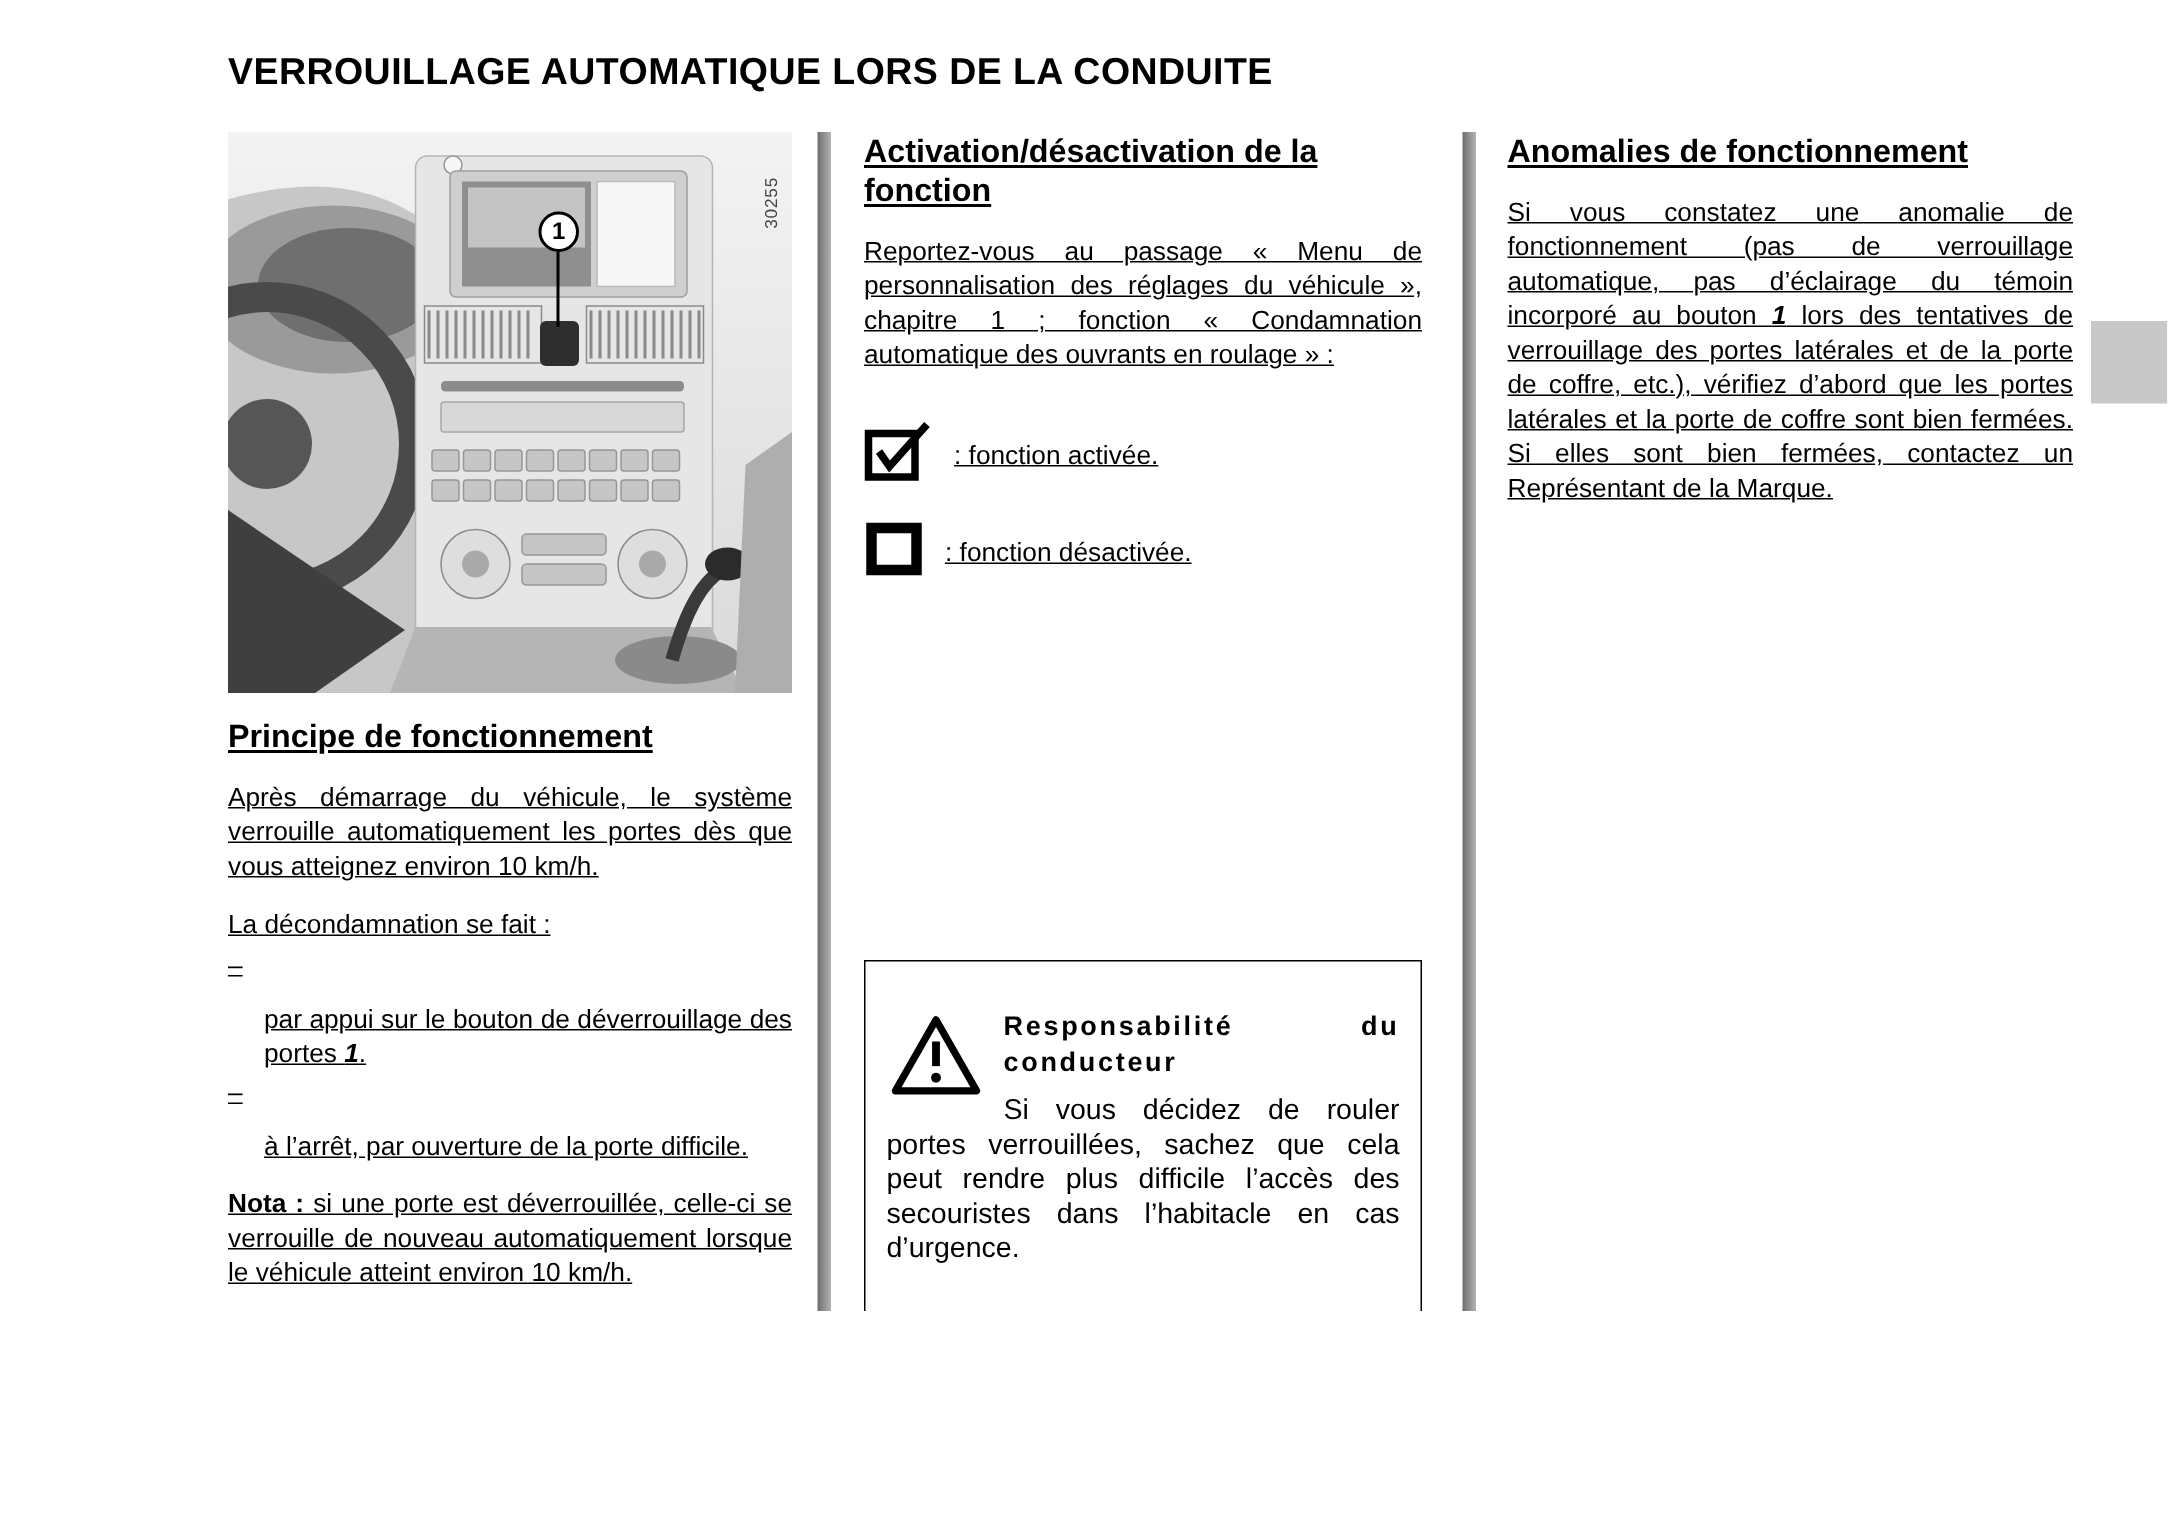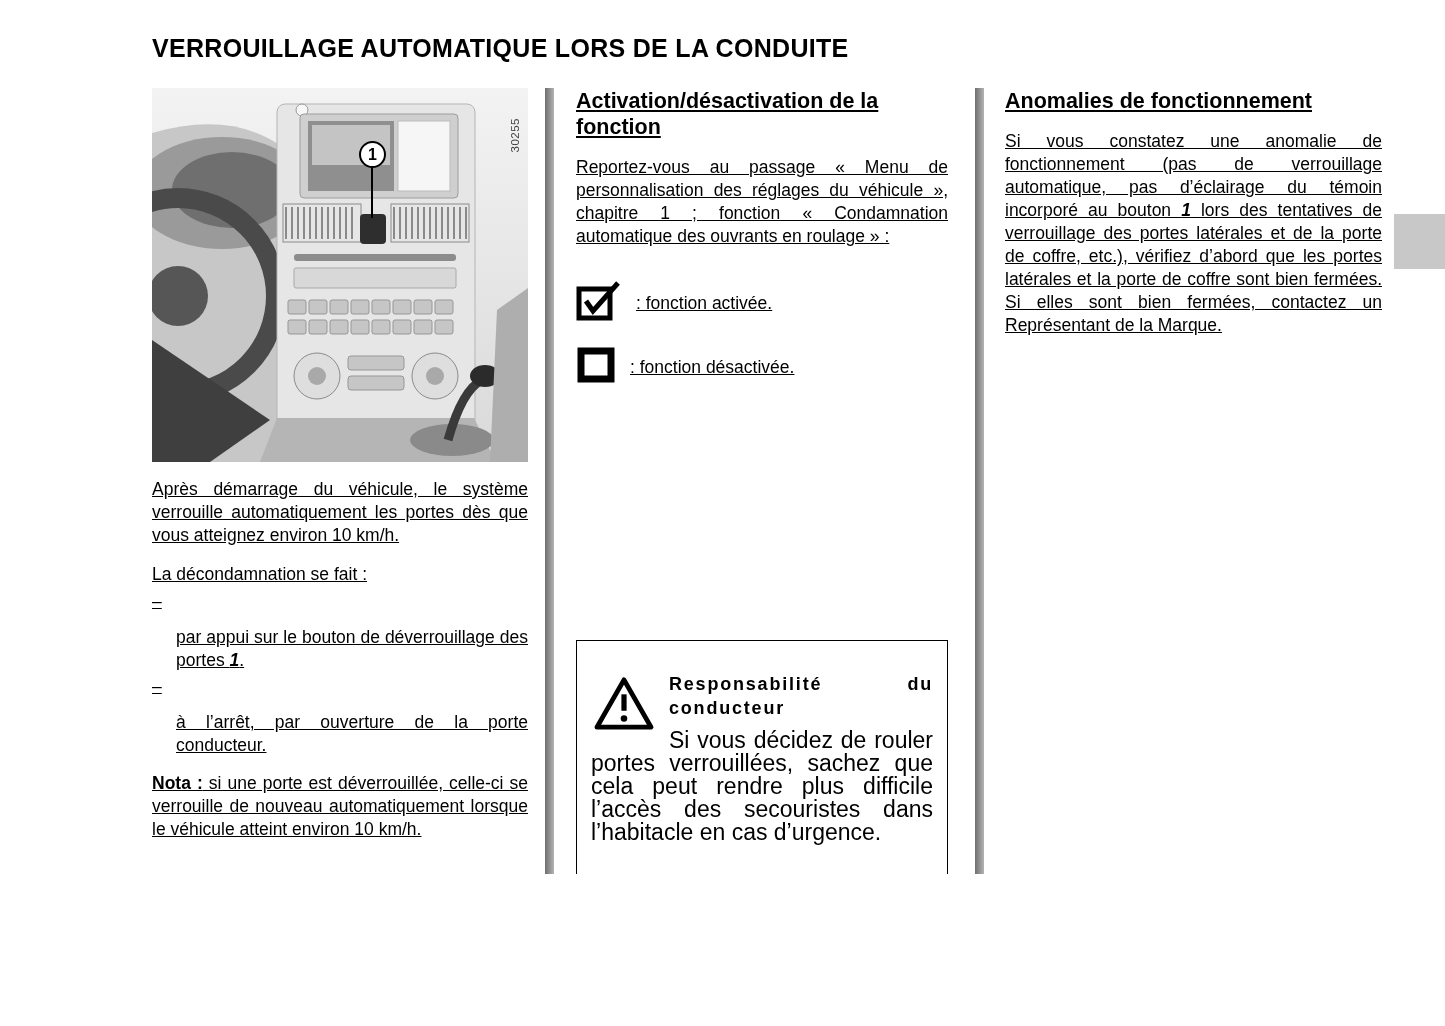--- a/index.html
+++ b/index.html
@@ -49,21 +49,21 @@
   .check-label { font-size:17.5px; }
   .warning-box {
     position:absolute; left:0; top:552px; width:372px; height:309px;
     border:1.5px solid #000; padding:31px 14px;
   }
   .warning-icon { float:left; margin:4px 14px 6px 2px; }
   .warning-title {
     font-size:18px; font-weight:bold; letter-spacing:1.8px;
     line-height:24px; margin-bottom:9px; text-align:justify;
   }
-  .warning-text { font-size:23px; line-height:23px; text-align:justify; }
+  .warning-text { font-size:19px; line-height:23px; text-align:justify; }
   .page-number { position:absolute; left:1344px; top:962px; font-size:18.5px; }
   .edge-tab { position:absolute; left:1394px; top:214px; width:51px; height:55px; background:#c8c8c8; }
   .mark-square { position:absolute; left:152px; top:997px; width:15px; height:29px; background:#000; }
   .mark-bar { position:absolute; left:169px; top:1017px; width:761px; height:9px; background:#000; }
 </style>
 </head>
 <body>
 
 <div class="page">
 
@@ -151,30 +151,31 @@
         <ellipse cx="300" cy="352" rx="42" ry="16" fill="#8a8a8a"></ellipse>
         <path d="M296,352 Q310,302 330,292" stroke="#3a3a3a" stroke-width="9" fill="none"></path>
         <ellipse cx="333" cy="288" rx="15" ry="11" fill="#2b2b2b"></ellipse>
         <path d="M345,222 L376,200 L376,374 L338,374 Z" fill="#aeaeae"></path>
       </svg>
       <span class="figure-ref">30255</span>
       <span class="callout-stem"></span>
       <span class="callout">1</span>
     </div>
 
+    <h2>Principe de fonctionnement</h2>
     <p class="para">Après démarrage du véhicule, le système verrouille automatiquement les portes dès que vous atteignez environ 10 km/h.</p>
     <p class="para" style="margin-bottom:4px;">La décondamnation se fait :</p>
 
     <div class="bullet">
       <span class="dash">–</span>
       <span class="bullet-text"><span>par appui sur le bouton de déverrouillage des portes </span><b><i>1</i></b><span>.</span></span>
     </div>
     <div class="bullet">
       <span class="dash">–</span>
-      <span class="bullet-text"><span>à l’arrêt, par ouverture de la porte conducteur.</span><b><i></i></b><span></span></span>
+      <span class="bullet-text"><span>à l’arrêt, par ouverture de la porte difficile.</span><b><i></i></b><span></span></span>
     </div>
 
     <p class="para nota"><b>Nota :</b><span> si une porte est déverrouillée, celle-ci se verrouille de nouveau automatiquement lorsque le véhicule atteint environ 10 km/h.</span></p>
   </div>
 
   <div class="divider d1"></div>
 
   <div class="col col2">
     <h2>Activation/désactivation de la fonction</h2>
     <p class="para">Reportez-vous au passage « Menu de personnalisation des réglages du véhicule », chapitre 1 ; fonction « Condamnation automatique des ouvrants en roulage » :</p>

